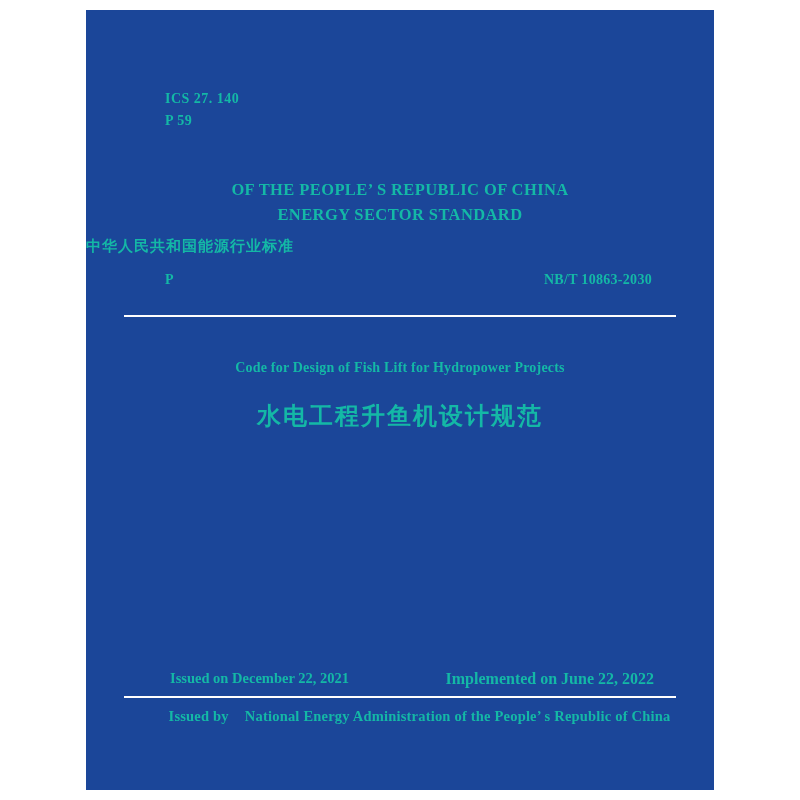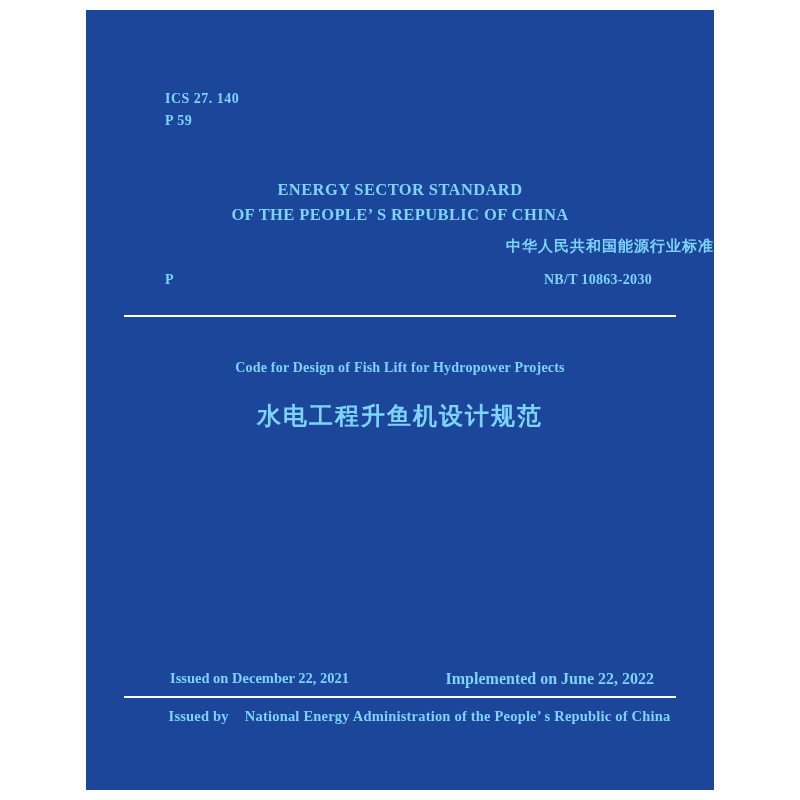--- a/index.html
+++ b/index.html
@@ -19,21 +19,21 @@
     overflow: hidden;
   }
 
   .cover {
     position: absolute;
     left: 86px;
     top: 10px;
     width: 628px;
     height: 780px;
     background: #1b4699;
-    color: #7dd3fc;
+    color: #14b8a6;
   }
 
   
   .ics-block {
     position: absolute;
     left: 79px;
     top: 78px;
     font-family: "Liberation Serif", serif;
     font-weight: bold;
     font-size: 14px;
@@ -64,21 +64,21 @@
     font-size: 16.5px;
     line-height: 1.5;
     letter-spacing: 0.4px;
   }
 
   .std-cn {
     position: absolute;
     left: 0;
     right: 0;
     top: 227px;
-    text-align: right;
+    text-align: left;
     font-family: Liberation Sans, sans-serif;
     font-weight: bold;
     font-size: 15px;
     letter-spacing: 1px;
   }
 
   .class-code {
     position: absolute;
     left: 79px;
     top: 262px;
@@ -189,22 +189,22 @@
 <div class="page">
   <div class="cover">
 
     <div class="ics-block">
       <div>ICS 27. 140</div>
       <div>P 59</div>
     </div>
 
 
     <div class="std-en">
+      <div>OF THE PEOPLE’ S REPUBLIC OF CHINA</div>
       <div>ENERGY SECTOR STANDARD</div>
-      <div>OF THE PEOPLE’ S REPUBLIC OF CHINA</div>
     </div>
 
     <div class="std-cn">中华人民共和国能源行业标准</div>
 
     <div class="class-code">P</div>
     <div class="std-number">NB/T 10863-2030</div>
 
     <div class="rule-top"></div>
 
     <div class="title-en">Code for Design of Fish Lift for Hydropower Projects</div>

